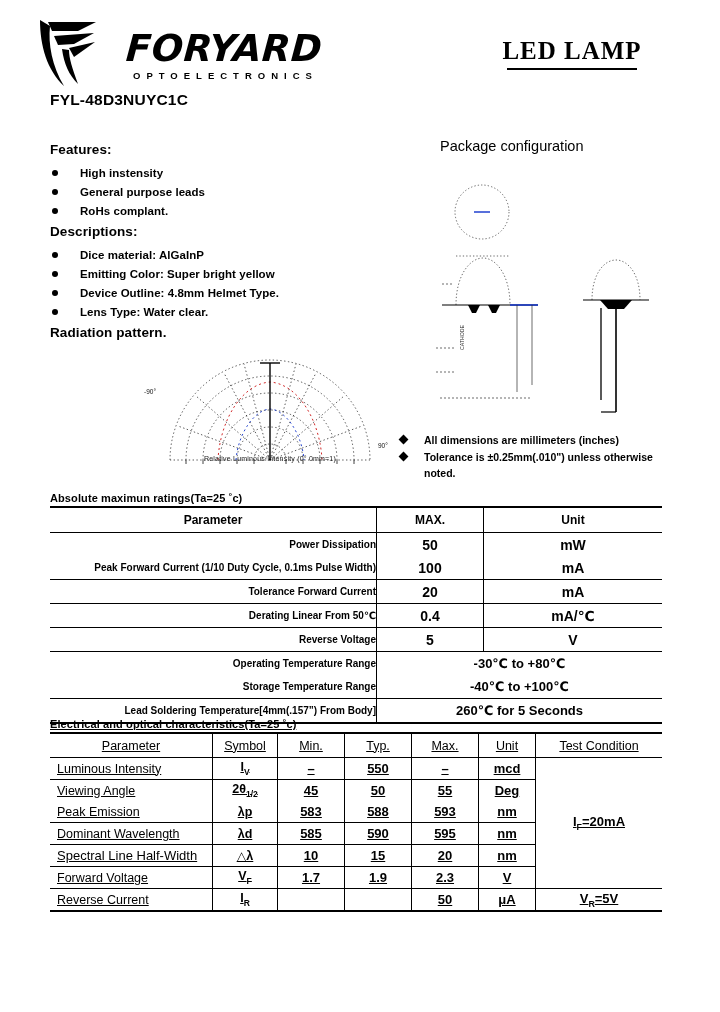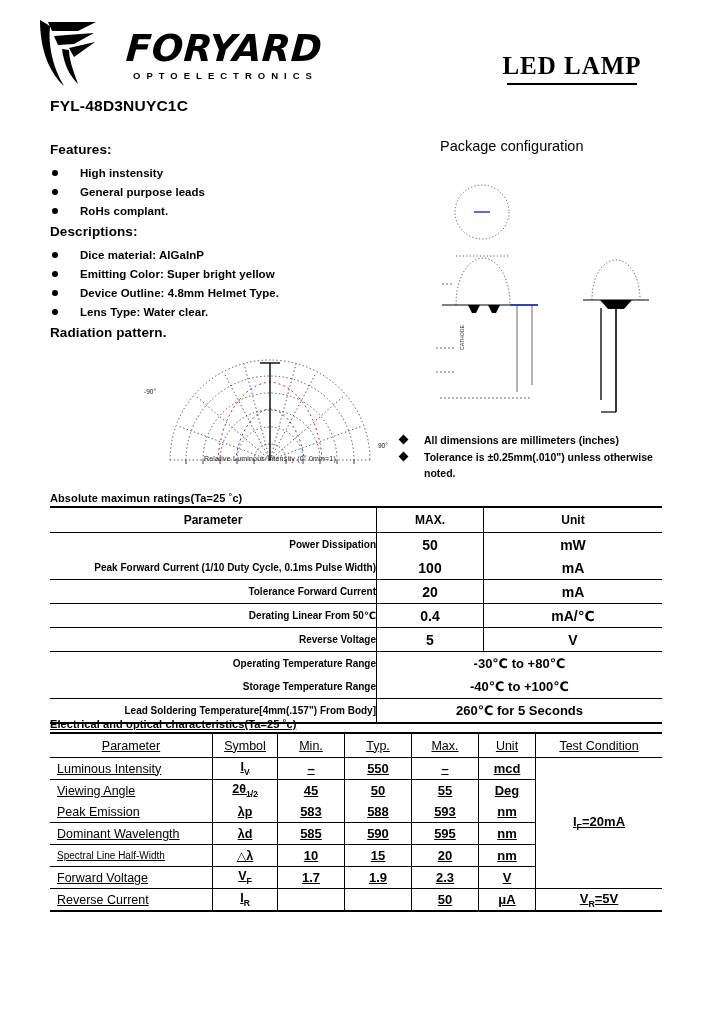--- a/index.html
+++ b/index.html
@@ -20,30 +20,30 @@
     font-weight:bold;font-size:37px;letter-spacing:0.5px;
     line-height:38px;font-style:italic;
     transform:skewX(-4deg);
   }
   .logo-sub{
     font-family:"Liberation Sans",sans-serif;
     font-size:9.5px;font-weight:bold;letter-spacing:6.0px;
     margin-top:2px;margin-left:7px;
   }
   .doc-kind{
-    position:absolute;left:420px;top:38px;width:228px;text-align:center;
+    position:absolute;left:420px;top:23px;width:228px;text-align:center;
     font-family:"Liberation Serif","DejaVu Serif",serif;
     font-weight:bold;font-size:25px;letter-spacing:1px;
   }
   .doc-kind .rule{
     border-bottom:2.5px solid #000;width:130px;margin:3px auto 0 auto;
   }
 
   .partno{
-    position:absolute;left:50px;top:97px;
+    position:absolute;left:50px;top:91px;
     font-size:15.5px;font-weight:bold;letter-spacing:0.2px;
   }
 
   
   .leftcol{position:absolute;left:50px;top:142px;width:340px;}
   .sec-head{font-size:13.5px;font-weight:700;margin:0 0 7px 0;letter-spacing:0.1px;}
   ul.bullets{list-style:none;margin:0 0 3px 0;padding:0;}
   ul.bullets li{
     position:relative;padding-left:30px;
     font-size:11.5px;font-weight:bold;line-height:19px;letter-spacing:0.05px;
@@ -113,21 +113,21 @@
   .eoc table{border:none;}
   .eoc td,.eoc th{border:none;border-bottom:1.1px solid #000;border-left:1.1px solid #000;}
   .eoc th:first-child,.eoc td:first-child{border-left:none;}
   .eoc tr.hdr th{
     border-top:2.4px solid #000;border-bottom:1.6px solid #000;
     font-size:12.5px;height:23px;font-weight:500;
   }
   .eoc tr:last-child td{border-bottom:2.2px solid #000;}
   .eoc td{height:21px;font-size:13px;}
   .eoc td.param{text-align:left;padding-left:7px;font-size:12.5px;font-weight:500;}
-  .eoc td.param.sm{font-size:10px;}
+  .eoc td.param.sm{font-size:13px;}
   .eoc td.sym{font-size:12.5px;}
   .eoc .w-param{width:162px;}
   .eoc .w-sym{width:64px;}
   .eoc .w-num{width:66px;}
   .eoc .w-unit{width:56px;}
   .eoc .w-test{width:126px;}
   .eoc td.nbb{border-bottom:none;}
   .eoc td.test{font-size:13px;}
   sub{font-size:0.68em;}
 </style>

